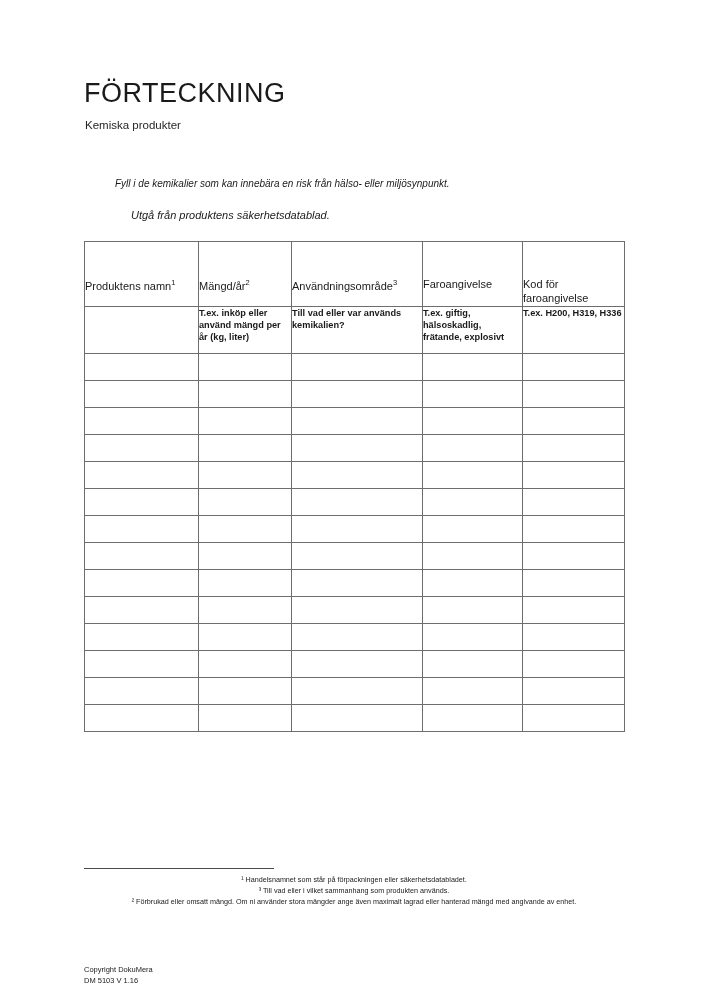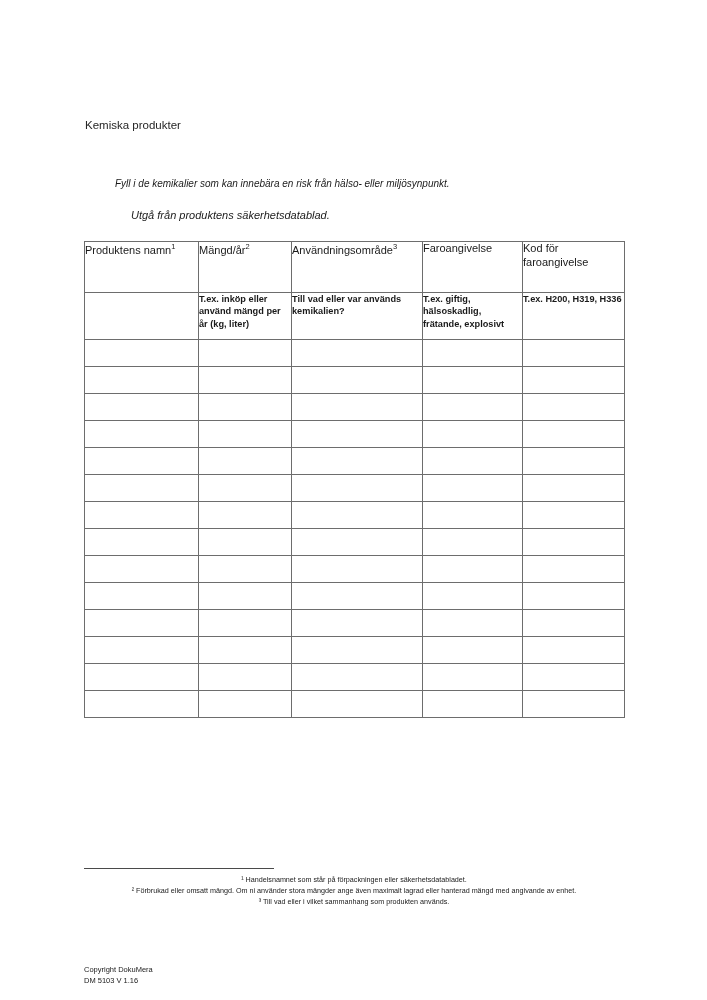--- a/index.html
+++ b/index.html
@@ -80,21 +80,21 @@
   }
   th.hdr {
     font-size: 11px;
     font-weight: 400;
     text-align: left;
     padding: 6px 5px 6px 6px;
     height: 50px;
     vertical-align: middle;
     background: #ffffff;
   }
-  th.hdr .lbl { display: block; line-height: 1.25; }
+  th.hdr .lbl { display: block; line-height: 1.25; margin-top: 36px; }
   sup { font-size: 7.5px; vertical-align: super; }
 
   td.ex {
     font-size: 9.2px;
     font-weight: bold;
     padding: 8px 6px 8px 6px;
     line-height: 1.35;
     height: 46px;
     border-radius: 23px;
   }
@@ -138,20 +138,21 @@
     color: #1a1a1a;
     margin-top: 30px;
   }
 </style>
 </head>
 <body>
 
 <div class="page">
   <div class="content">
 
+    <div class="title">FÖRTECKNING</div>
     <div class="subtitle">Kemiska produkter</div>
 
     <div class="intro1">Fyll i de kemikalier som kan innebära en risk från hälso- eller miljösynpunkt.</div>
     <div class="intro2">Utgå från produktens säkerhetsdatablad.</div>
 
     <table class="reg">
       <colgroup>
         <col style="width:114px">
         <col style="width:93px">
         <col style="width:131px">
@@ -284,22 +285,22 @@
             <td class="blank"></td>
             <td class="blank"></td>
             <td class="blank"></td>
           </tr>
         </tbody>
     </table>
 
     <div class="footnotes">
       <div class="fn-rule"></div>
       <div class="fn">¹ Handelsnamnet som står på förpackningen eller säkerhetsdatabladet.</div>
+      <div class="fn">³ Till vad eller i vilket sammanhang som produkten används.</div>
       <div class="fn">² Förbrukad eller omsatt mängd. Om ni använder stora mängder ange även maximalt lagrad eller hanterad mängd med angivande av enhet.</div>
-      <div class="fn">³ Till vad eller i vilket sammanhang som produkten används.</div>
     </div>
 
 
     <div class="copyright">
       <div>Copyright DokuMera</div>
       <div>DM 5103 V 1.16</div>
     </div>
 
   </div>
 </div>

